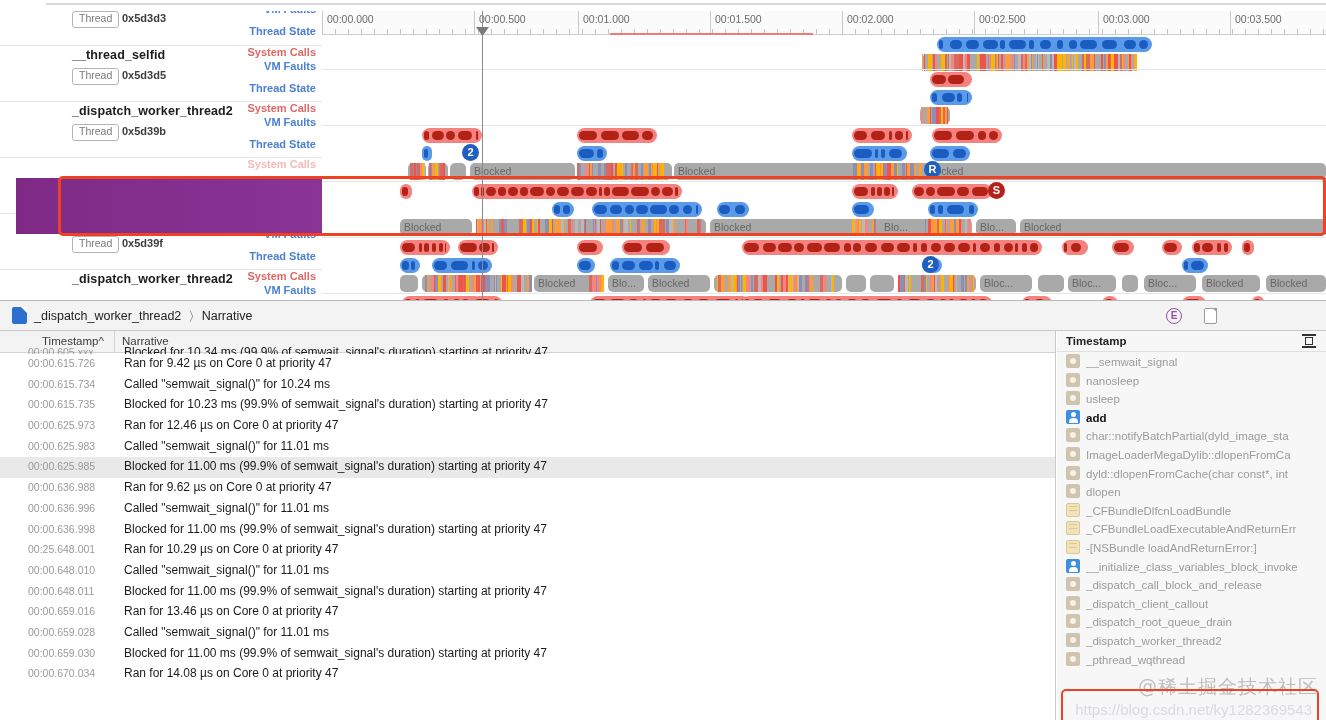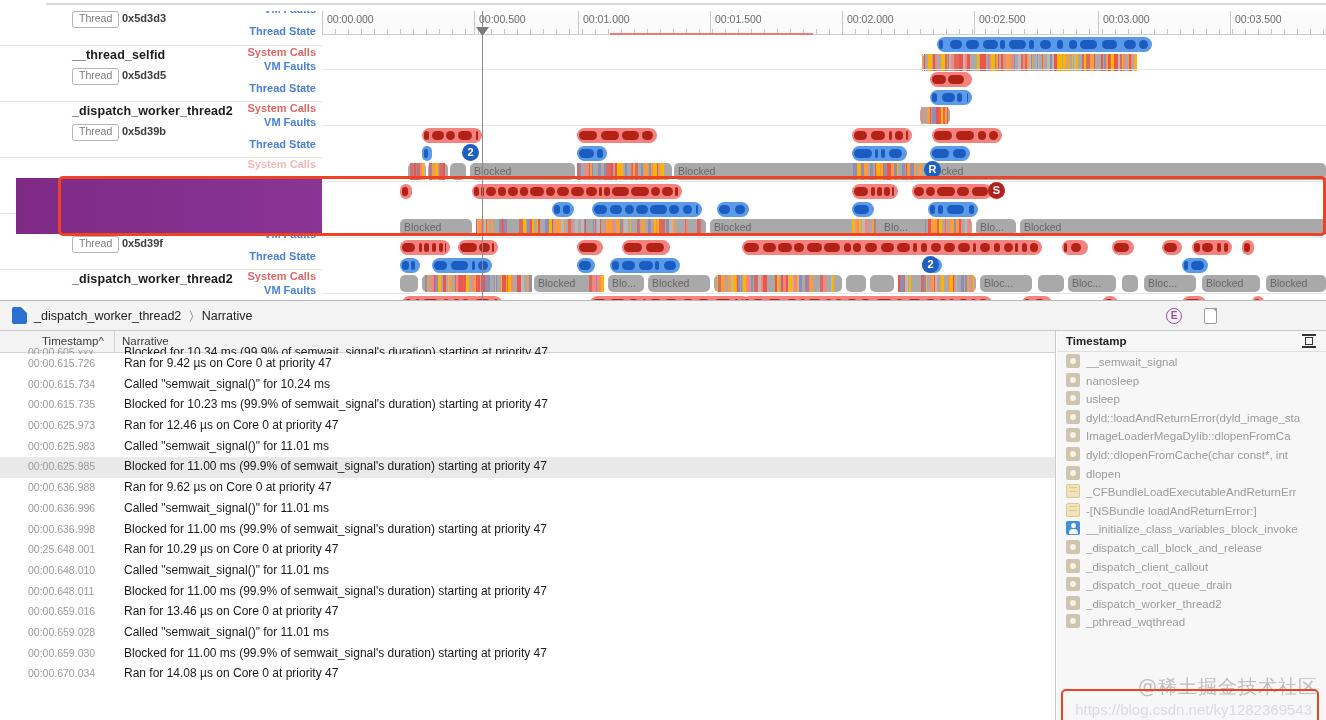--- a/index.html
+++ b/index.html
@@ -1408,24 +1408,26 @@
         <div id="bt-collapse">
           <div class="bar b1"></div>
             <div class="mid"></div>
             <div class="bar b2"></div>
         </div>
       </div>
       <div id="bt-list">
           <div class="bt-row"><div class="bt-ico gear"></div><span class="bt-lbl">__semwait_signal</span></div>
           <div class="bt-row"><div class="bt-ico gear"></div><span class="bt-lbl">nanosleep</span></div>
           <div class="bt-row"><div class="bt-ico gear"></div><span class="bt-lbl">usleep</span></div>
-          <div class="bt-row"><div class="bt-ico gear"></div><span class="bt-lbl">dyld::loadAndReturnError(dyld_image_sta</span></div>
+          <div class="bt-row strong"><div class="bt-ico user"></div><span class="bt-lbl">add</span></div>
+          <div class="bt-row"><div class="bt-ico gear"></div><span class="bt-lbl">char::notifyBatchPartial(dyld_image_sta</span></div>
           <div class="bt-row"><div class="bt-ico gear"></div><span class="bt-lbl">ImageLoaderMegaDylib::dlopenFromCa</span></div>
           <div class="bt-row"><div class="bt-ico gear"></div><span class="bt-lbl">dyld::dlopenFromCache(char const*, int</span></div>
           <div class="bt-row"><div class="bt-ico gear"></div><span class="bt-lbl">dlopen</span></div>
+          <div class="bt-row"><div class="bt-ico grid"></div><span class="bt-lbl">_CFBundleDlfcnLoadBundle</span></div>
           <div class="bt-row"><div class="bt-ico grid"></div><span class="bt-lbl">_CFBundleLoadExecutableAndReturnErr</span></div>
           <div class="bt-row"><div class="bt-ico grid"></div><span class="bt-lbl">-[NSBundle loadAndReturnError:]</span></div>
           <div class="bt-row"><div class="bt-ico user"></div><span class="bt-lbl">__initialize_class_variables_block_invoke</span></div>
           <div class="bt-row"><div class="bt-ico gear"></div><span class="bt-lbl">_dispatch_call_block_and_release</span></div>
           <div class="bt-row"><div class="bt-ico gear"></div><span class="bt-lbl">_dispatch_client_callout</span></div>
           <div class="bt-row"><div class="bt-ico gear"></div><span class="bt-lbl">_dispatch_root_queue_drain</span></div>
           <div class="bt-row"><div class="bt-ico gear"></div><span class="bt-lbl">_dispatch_worker_thread2</span></div>
           <div class="bt-row"><div class="bt-ico gear"></div><span class="bt-lbl">_pthread_wqthread</span></div>
         </div>
       <div id="bt-hl"></div>

